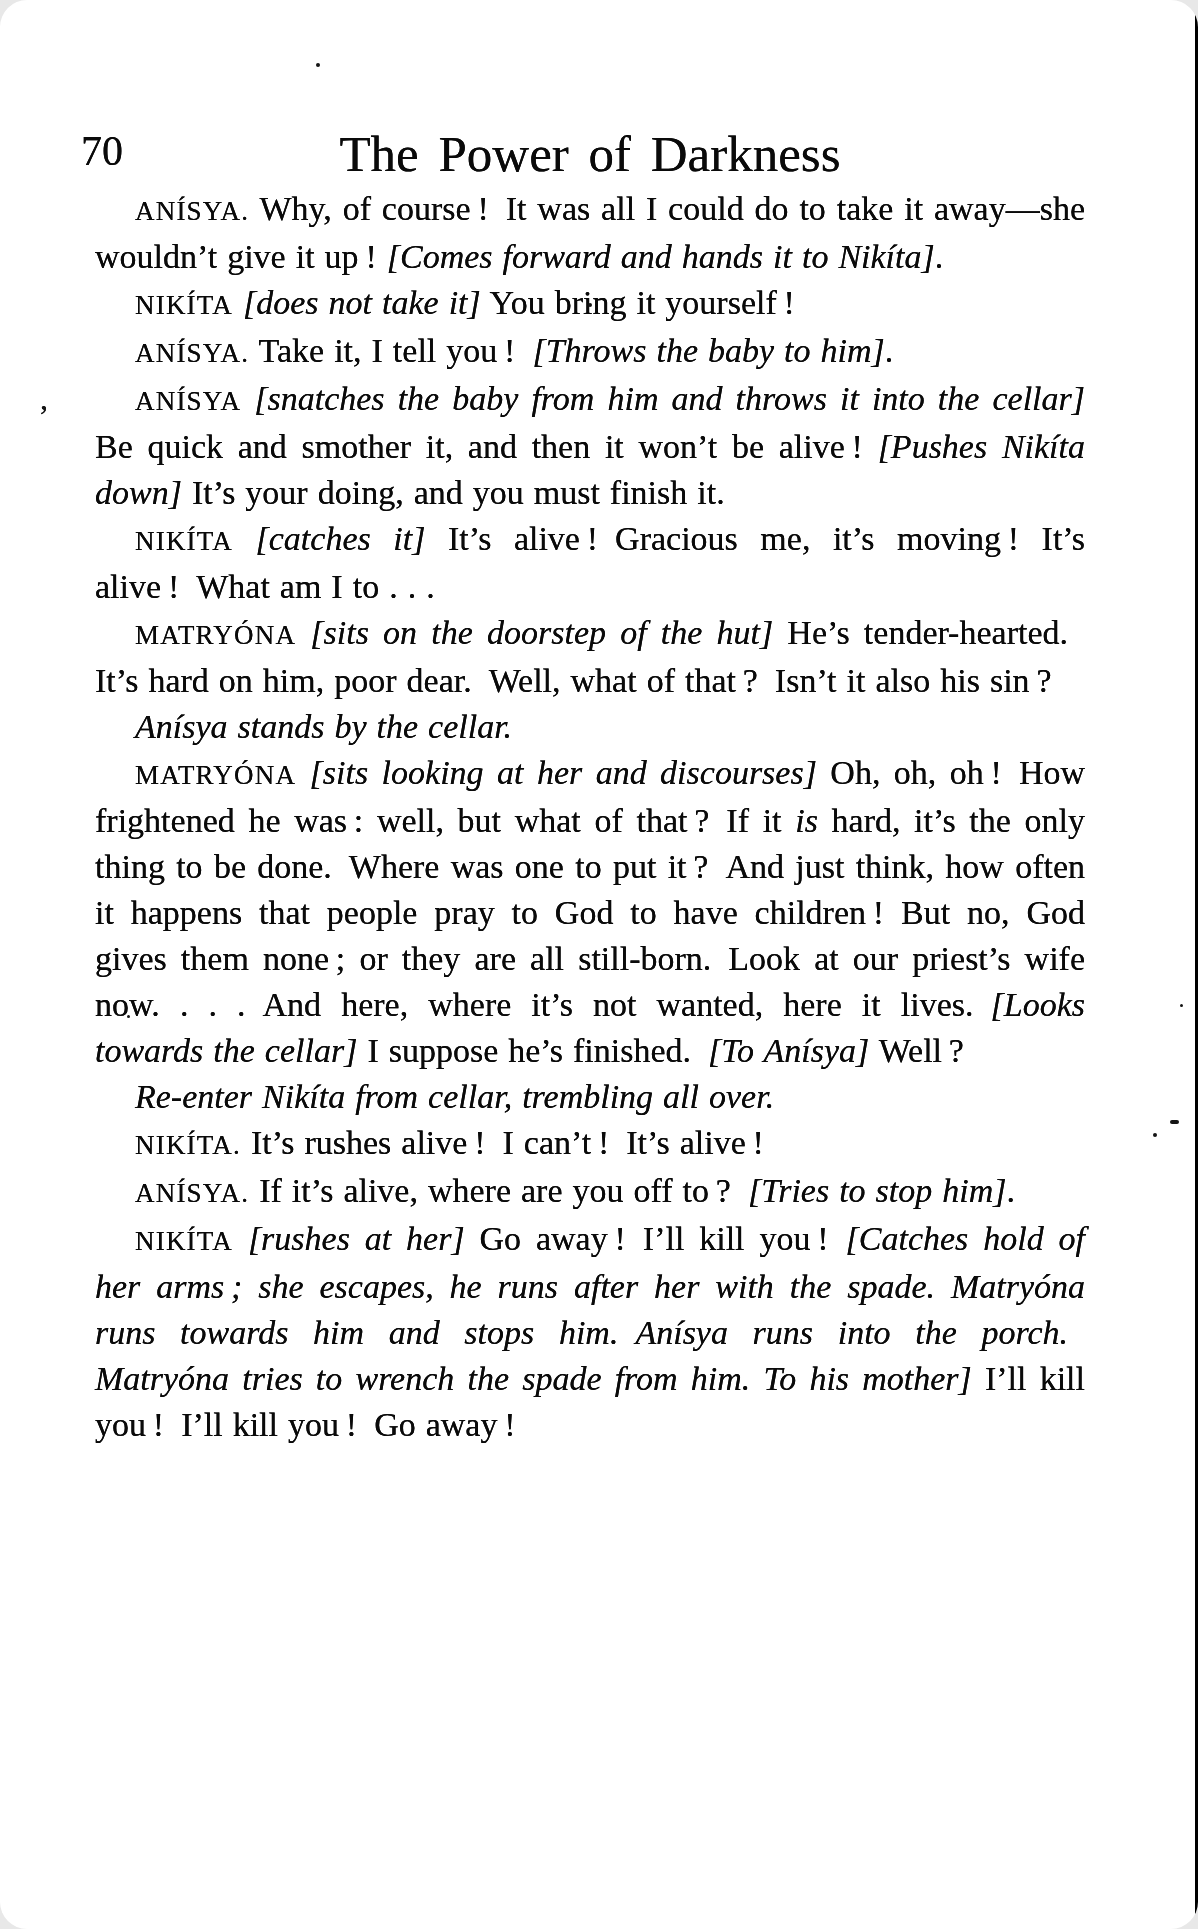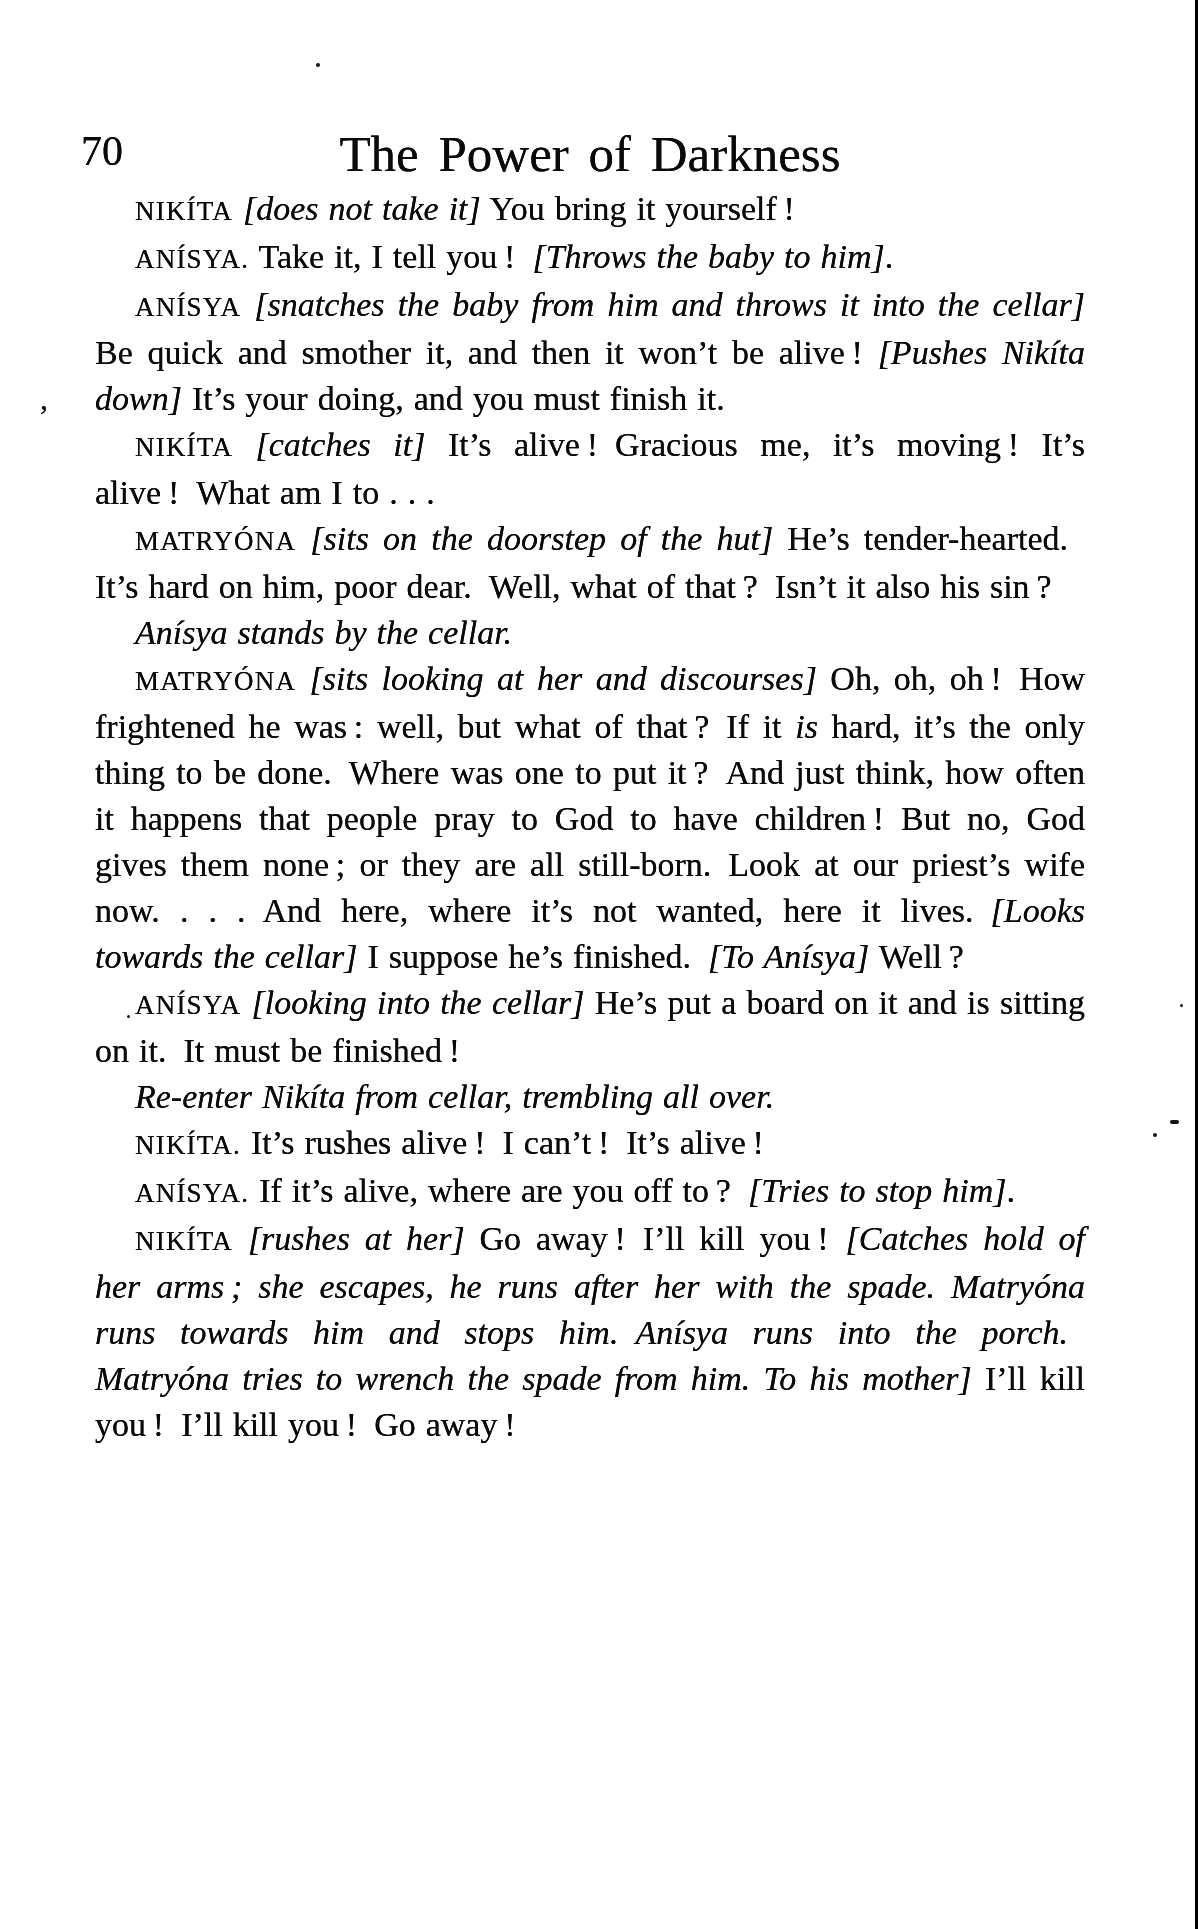--- a/index.html
+++ b/index.html
@@ -5,20 +5,21 @@
   html,body{margin:0;padding:0;background:#e8e8e8;}
   .page{
     position:relative;
     width:1198px;height:1929px;
     margin:0 auto;
     background:#ffffff;
     color:#0a0a0a;
     font-family:"Liberation Serif","DejaVu Serif",serif;
     overflow:hidden;
     text-shadow:0 0 0.5px currentColor; 
+    border-radius:27px;
   }
   .edge-line{
     position:absolute;top:0;right:0;width:3px;height:1929px;background:#000;
   }
   .textblock{
     position:absolute;left:95px;top:118px;width:990px;
   }
   .header{position:relative;height:62px;margin-bottom:6px;}
   .pagenum{
     position:absolute;left:-14px;top:12px;
@@ -48,28 +49,28 @@
 
 <div class="page">
   <div class="edge-line"></div>
 
   <div class="textblock">
     <div class="header">
       <span class="pagenum">70</span>
       <h1 class="title">The Power of Darkness</h1>
     </div>
     <div class="bodytext">
+        <p class="dialogue"><span class="sc">ANÍSYA.</span><span class="n"> Why, of course ! It was all I could do to take it away—she wouldn’t give it up ! </span><span class="it">[Comes forward and hands it to Nikíta]</span><span class="n">.</span></p>
         <p class="dialogue"><span class="sc">NIKÍTA</span><span class="n"> </span><span class="it">[does not take it]</span><span class="n"> You bring it yourself !</span></p>
         <p class="dialogue"><span class="sc">ANÍSYA.</span><span class="n"> Take it, I tell you ! </span><span class="it">[Throws the baby to him]</span><span class="n">.</span></p>
         <p class="dialogue"><span class="sc">ANÍSYA</span><span class="n"> </span><span class="it">[snatches the baby from him and throws it into the cellar]</span><span class="n"> Be quick and smother it, and then it won’t be alive ! </span><span class="it">[Pushes Nikíta down]</span><span class="n"> It’s your doing, and you must finish it.</span></p>
         <p class="dialogue"><span class="sc">NIKÍTA</span><span class="n"> </span><span class="it">[catches it]</span><span class="n"> It’s alive ! Gracious me, it’s moving ! It’s alive ! What am I to . . .</span></p>
         <p class="dialogue"><span class="sc">MATRYÓNA</span><span class="n"> </span><span class="it">[sits on the doorstep of the hut]</span><span class="n"> He’s tender-hearted. It’s hard on him, poor dear. Well, what of that ? Isn’t it also his sin ?</span></p>
         <p class="stage"><span class="it">Anísya stands by the cellar.</span></p>
         <p class="dialogue"><span class="sc">MATRYÓNA</span><span class="n"> </span><span class="it">[sits looking at her and discourses]</span><span class="n"> Oh, oh, oh ! How frightened he was : well, but what of that ? If it </span><span class="it">is</span><span class="n"> hard, it’s the only thing to be done. Where was one to put it ? And just think, how often it happens that people pray to God to have children ! But no, God gives them none ; or they are all still-born. Look at our priest’s wife now. . . . And here, where it’s not wanted, here it lives. </span><span class="it">[Looks towards the cellar]</span><span class="n"> I suppose he’s finished. </span><span class="it">[To Anísya]</span><span class="n"> Well ?</span></p>
-        <p class="dialogue"><span class="sc">ANÍSYA</span><span class="n"> </span><span class="it">[looking into the cellar]</span><span class="n"> He’s put a board on it and is sitting on it. It must be finished !</span></p>
         <p class="stage"><span class="it">Re-enter Nikíta from cellar, trembling all over.</span></p>
         <p class="dialogue"><span class="sc">NIKÍTA.</span><span class="n"> It’s rushes alive ! I can’t ! It’s alive !</span></p>
         <p class="dialogue"><span class="sc">ANÍSYA.</span><span class="n"> If it’s alive, where are you off to ? </span><span class="it">[Tries to stop him]</span><span class="n">.</span></p>
         <p class="dialogue"><span class="sc">NIKÍTA</span><span class="n"> </span><span class="it">[rushes at her]</span><span class="n"> Go away ! I’ll kill you ! </span><span class="it">[Catches hold of her arms ; she escapes, he runs after her with the spade. Matryóna runs towards him and stops him. Anísya runs into the porch. Matryóna tries to wrench the spade from him. To his mother]</span><span class="n"> I’ll kill you ! I’ll kill you ! Go away !</span></p>
       </div>
   </div>
 
   <span class="artifact-dot" style="left:316px;top:63px;width:4px;height:4px;"></span>
   <span class="artifact-dot" style="left:588px;top:303px;width:4px;height:4px;"></span>
   <span class="artifact-comma" style="left:40px;top:382px;">,</span>

